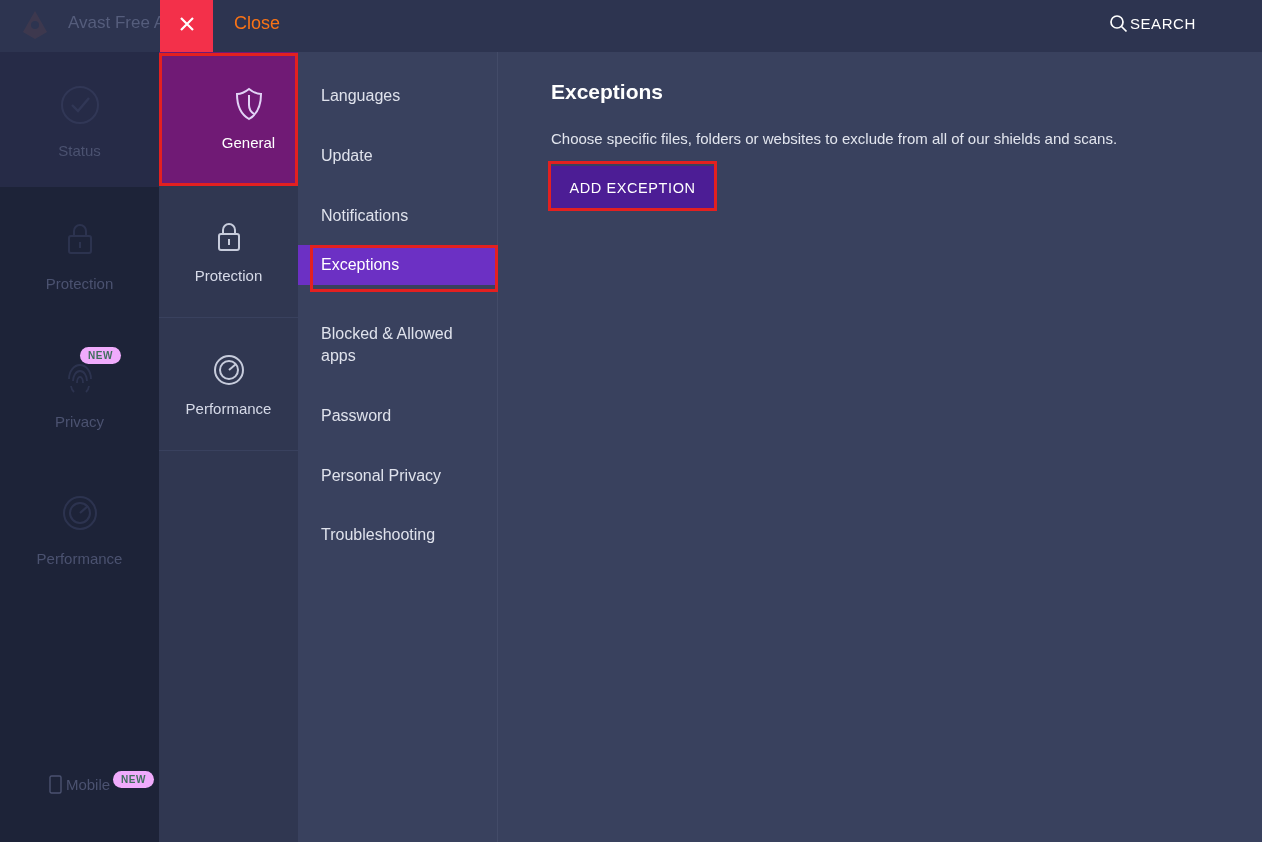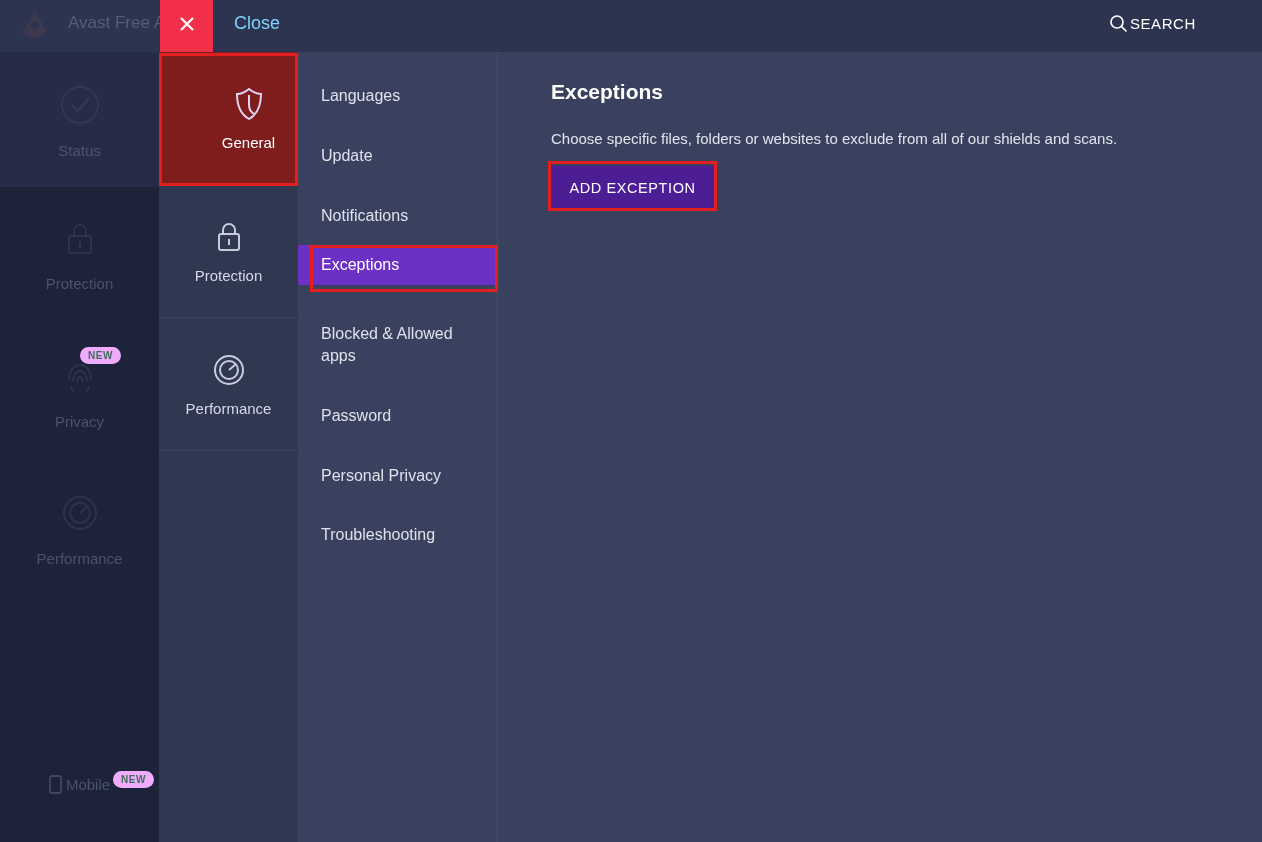--- a/index.html
+++ b/index.html
@@ -90,21 +90,21 @@
     display: flex;
     align-items: center;
     justify-content: center;
     cursor: pointer;
   }
   .close-x svg { width: 18px; height: 18px; }
   .close-label {
     position: absolute;
     left: 234px; top: 13px;
     font-size: 18px;
-    color: #7dd3fc;
+    color: #f97316;
     font-weight: normal;
     cursor: pointer;
     user-select: none;
   }
   .search-box {
     position: absolute;
     right: 66px; top: 14px;
     display: flex;
     align-items: center;
     gap: 2px;
@@ -142,21 +142,21 @@
     border-bottom: 1px solid #39415e;
     display: flex;
     flex-direction: column;
     align-items: center;
     justify-content: center;
     cursor: pointer;
     user-select: none;
   }
   .cat-item .ico { width: 36px; height: 36px; display: block; margin-bottom: 12px; }
   .cat-item .lbl { font-size: 15px; color: #d6dae8; }
-  .cat-item.selected { background: #7f1d1d; border-bottom-color: #6c30c4; padding-left: 40px; }
+  .cat-item.selected { background: #701a75; border-bottom-color: #6c30c4; padding-left: 40px; }
   .cat-item.selected .lbl { color: #ffffff; }
 
   
   .sub-col {
     position: absolute;
     left: 139px; top: 0;
     width: 199px;
     height: 790px;
     background: #39415e;
   }

